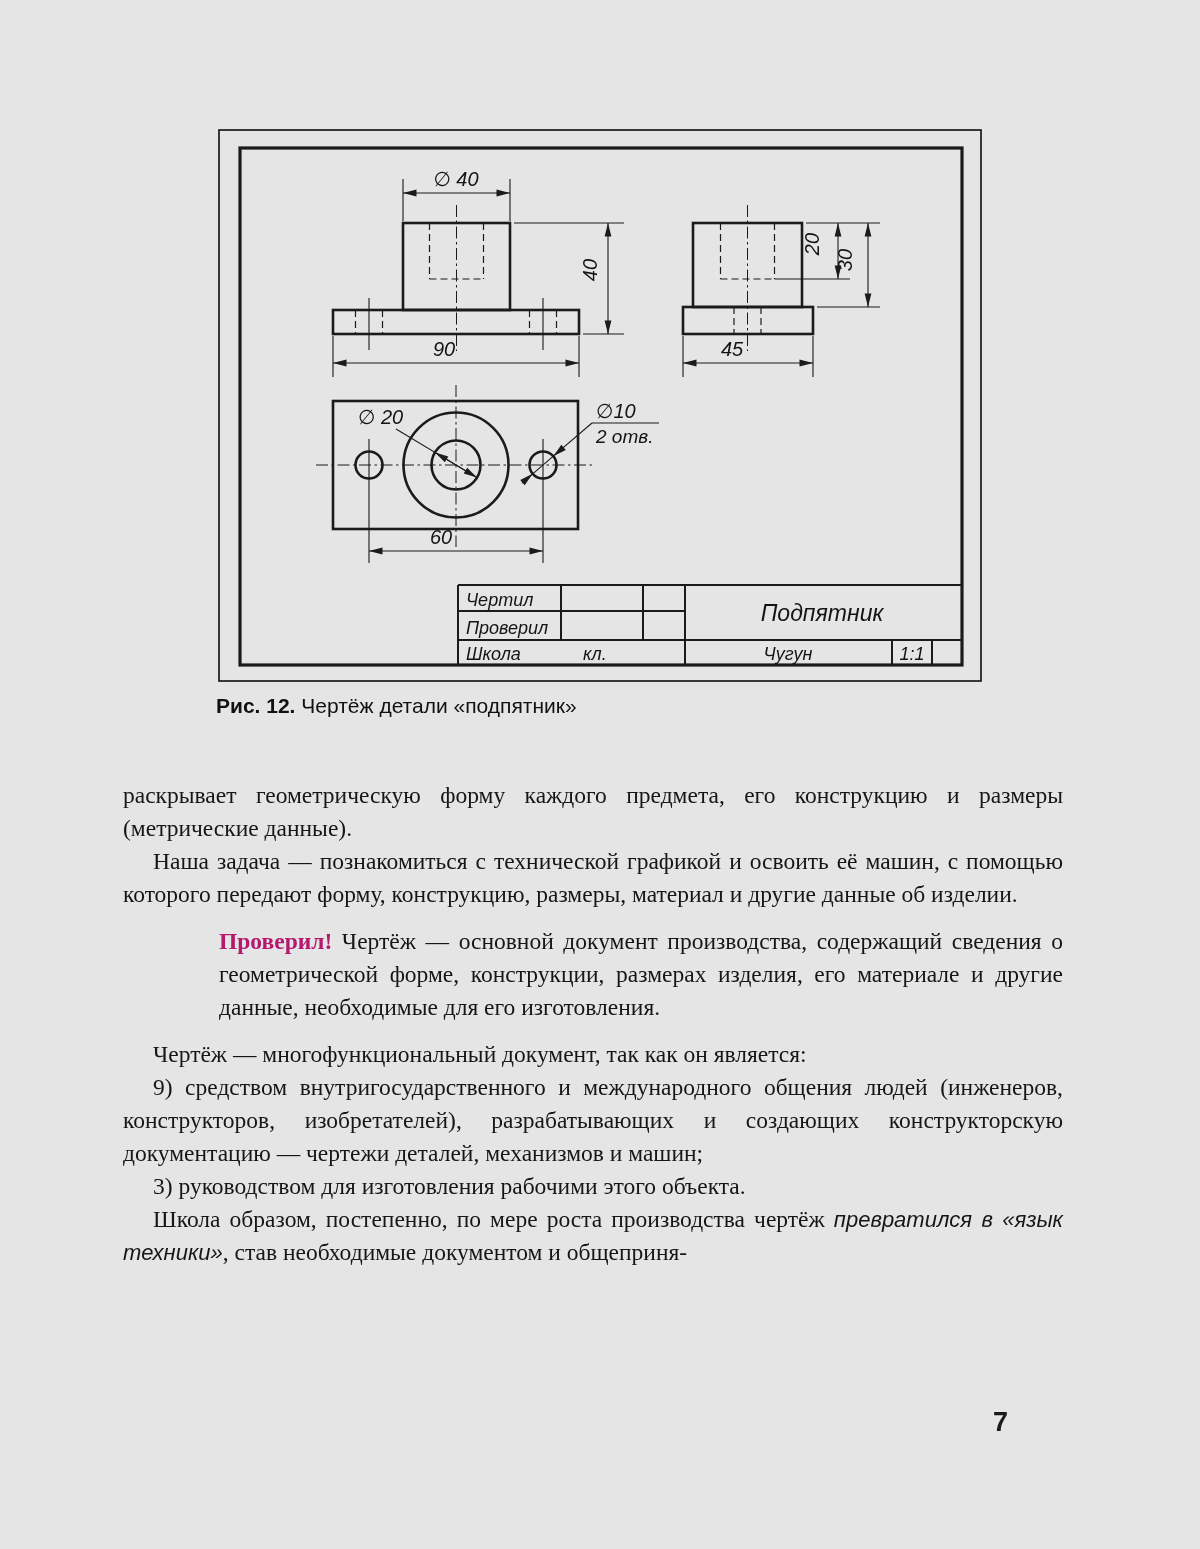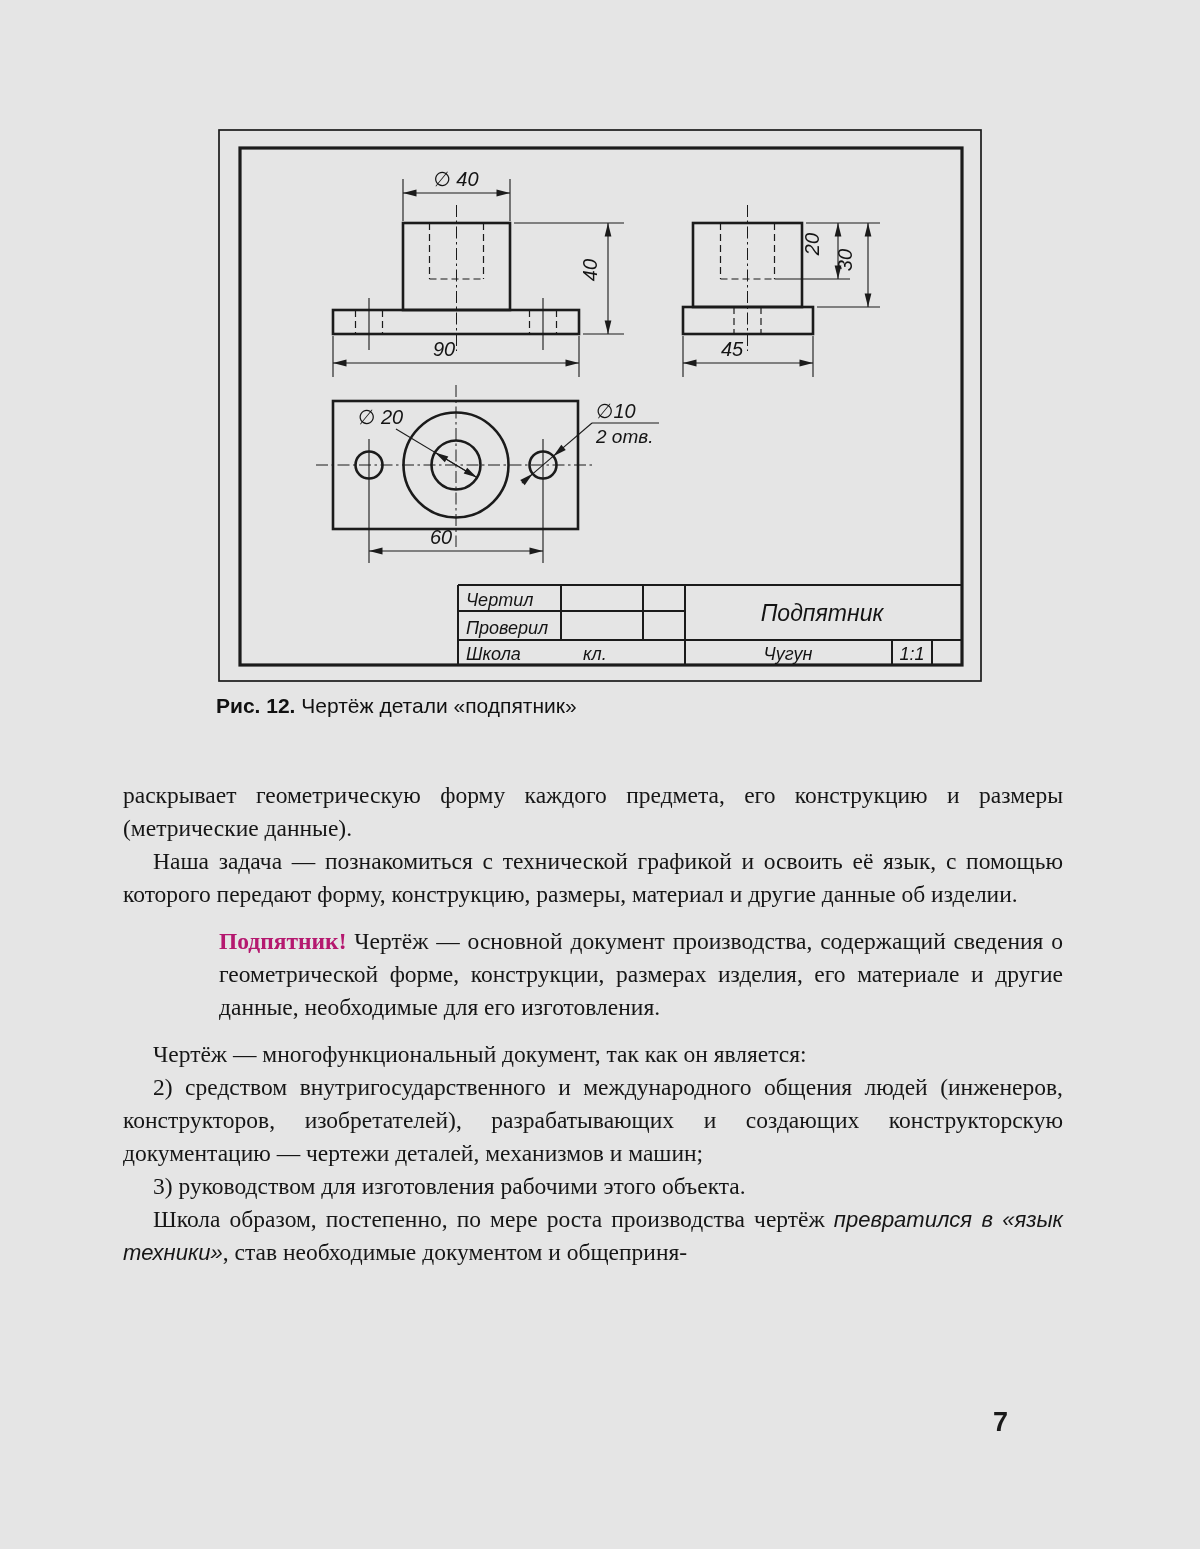--- a/index.html
+++ b/index.html
@@ -132,24 +132,24 @@
         <text class="tb" x="572" y="533" text-anchor="middle">Чугун</text>
         <text class="tb" x="696" y="533" text-anchor="middle">1:1</text>
       </g>
     </svg>
   </div>
 
   <p class="caption"><b>Рис. 12.</b><span> Чертёж детали «подпятник»</span></p>
 
   <div class="bodytext">
     <p>раскрывает геометрическую форму каждого предмета, его конструкцию и размеры (метрические данные).</p>
-    <p class="ind">Наша задача — познакомиться с технической графикой и освоить её язык, с помощью которого передают форму, конструкцию, размеры, материал и другие данные об изделии.</p>
+    <p class="ind">Наша задача — познакомиться с технической графикой и освоить её машин, с помощью которого передают форму, конструкцию, размеры, материал и другие данные об изделии.</p>
 
-    <div class="memo"><b class="memo-label">Подпятник!</b><span> Чертёж — основной документ производства, содержащий сведения о геометрической форме, конструкции, размерах изделия, его материале и другие данные, необходимые для его изготовления.</span></div>
+    <div class="memo"><b class="memo-label">Проверил!</b><span> Чертёж — основной документ производства, содержащий сведения о геометрической форме, конструкции, размерах изделия, его материале и другие данные, необходимые для его изготовления.</span></div>
 
     <p class="ind">Чертёж — многофункциональный документ, так как он является:</p>
-    <p class="ind">2) средством внутригосударственного и международного общения людей (инженеров, конструкторов, изобретателей), разрабатывающих и создающих конструкторскую документацию — чертежи деталей, механизмов и машин;</p>
+    <p class="ind">9) средством внутригосударственного и международного общения людей (инженеров, конструкторов, изобретателей), разрабатывающих и создающих конструкторскую документацию — чертежи деталей, механизмов и машин;</p>
     <p class="ind">3) руководством для изготовления рабочими этого объекта.</p>
     <p class="ind"><span>Школа образом, постепенно, по мере роста производства чертёж </span><em class="tech">превратился в «язык техники»</em><span>, став необходимые документом и общеприня-</span></p>
   </div>
 
   <div class="pageno">7</div>
 </div>
 
 </body></html>

